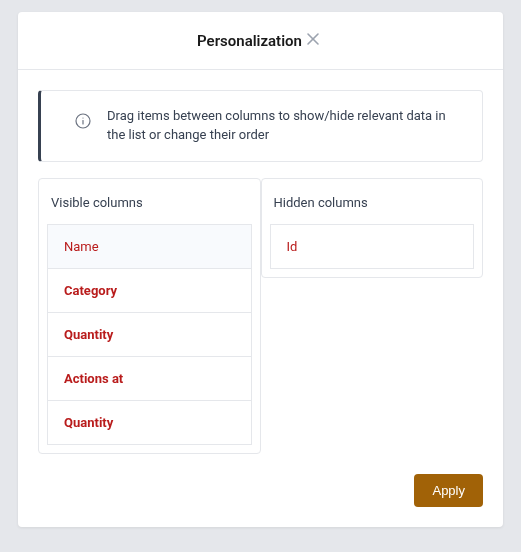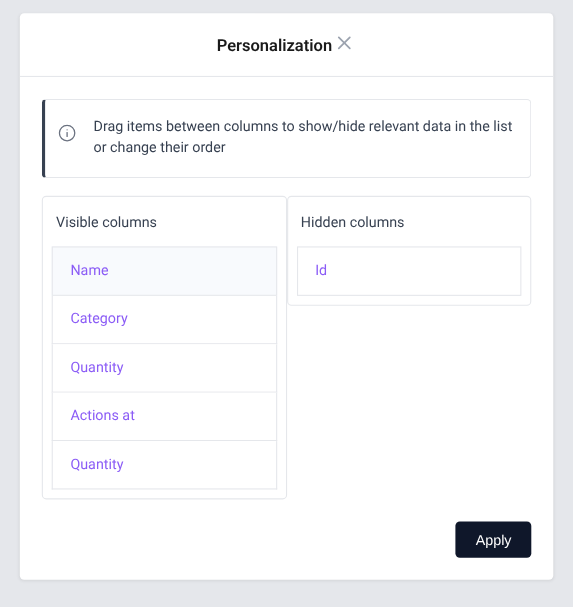--- a/index.html
+++ b/index.html
@@ -44,21 +44,21 @@
     justify-content: center;
   }
   .close-btn svg { width: 14px; height: 14px; }
   .modal-body {
     padding: 20px;
   }
   .hint-box {
     border: 1px solid #e5e7eb;
     border-left: 3px solid #374151;
     border-radius: 4px;
-    padding: 16px 12px;
+    padding: 16px 34px;
     display: flex;
     align-items: flex-start;
     gap: 16px;
     margin-bottom: 16px;
   }
   .hint-icon {
     color: #6b7280;
     flex-shrink: 0;
     margin-top: 6px;
   }
@@ -85,37 +85,38 @@
     padding: 8px 4px 14px 4px;
   }
   .column-list {
     display: flex;
     flex-direction: column;
   }
   .column-item {
     border: 1px solid #e5e7eb;
     padding: 14px 16px;
     font-size: 13px;
-    color: #8b5cf6;
+    color: #b91c1c;
     background: #ffffff;
     cursor: grab;
   }
   .column-item.selected {
     background: #f8fafd;
   }
   .visible-list .column-item + .column-item {
     border-top: none;
+    font-weight: bold;
   }
   .modal-footer {
     display: flex;
     justify-content: flex-end;
     padding: 0 20px 20px 20px;
   }
   .apply-btn {
-    background: #0f172a;
+    background: #a16207;
     color: #ffffff;
     border: none;
     border-radius: 4px;
     padding: 9px 18px;
     font-size: 13px;
     font-weight: 500;
     cursor: pointer;
   }
 </style>
 </head>

